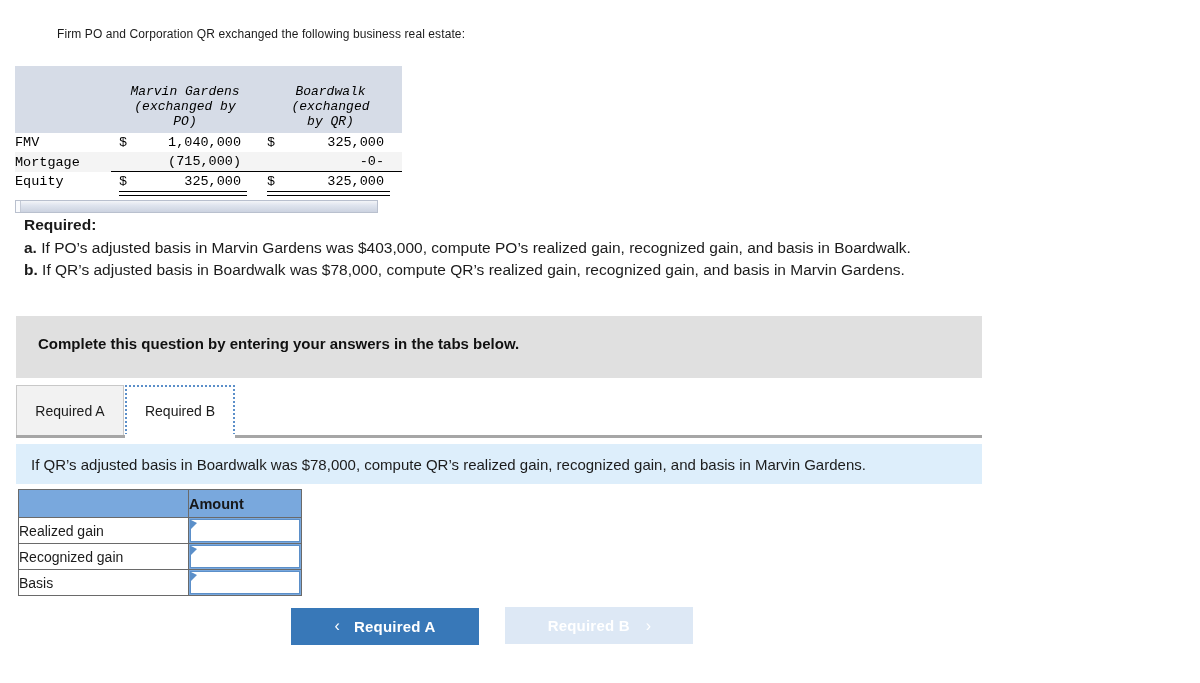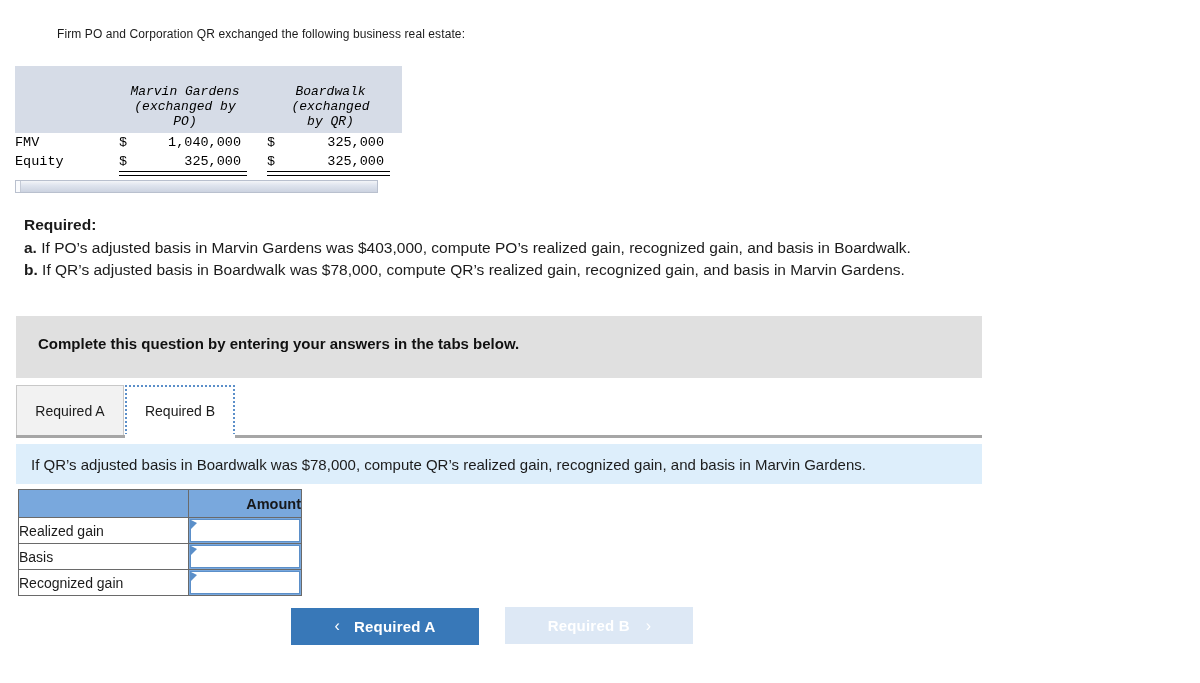--- a/index.html
+++ b/index.html
@@ -228,21 +228,21 @@
     height: 28px;
     background: #79a8dd;
   }
   th.ans-amount {
     width: 113px;
     height: 16px;
     background: #79a8dd;
     font-size: 14.5px;
     font-weight: bold;
     color: #17181a;
-    text-align: right;
+    text-align: left;
   }
   td.ans-label {
     width: 170px;
     height: 26px;
     background: #ffffff;
     font-size: 14px;
     color: #1b1b1b;
     padding-left: 5px;
     vertical-align: middle;
   }
@@ -343,20 +343,35 @@
             <span class="num">1,040,000</span>
           </div>
         </td>
         <td>
           <div class="cell">
             <span class="sym">$</span>
             <span class="num">325,000</span>
           </div>
         </td>
       </tr>
+      <tr class="rw-mort">
+        <td class="label">Mortgage</td>
+        <td>
+          <div class="cell ul">
+            <span class="sym"></span>
+            <span class="num">(715,000)</span>
+          </div>
+        </td>
+        <td>
+          <div class="cell ul">
+            <span class="sym"></span>
+            <span class="num">-0-</span>
+          </div>
+        </td>
+      </tr>
       <tr class="rw-eq">
         <td class="label">Equity</td>
         <td>
           <div class="cell dbl">
             <span class="sym">$</span>
             <span class="num">325,000</span>
           </div>
         </td>
         <td>
           <div class="cell dbl">
@@ -411,28 +426,28 @@
     </thead>
     <tbody>
       <tr>
         <td class="ans-label">Realized gain</td>
         <td class="ans-input">
           <input class="inputbox" type="text" value="" style="">
           <span class="tri"></span>
         </td>
       </tr>
       <tr>
-        <td class="ans-label">Basis</td>
+        <td class="ans-label">Recognized gain</td>
         <td class="ans-input">
           <input class="inputbox" type="text" value="" style="">
           <span class="tri"></span>
         </td>
       </tr>
       <tr>
-        <td class="ans-label">Recognized gain</td>
+        <td class="ans-label">Basis</td>
         <td class="ans-input">
           <input class="inputbox" type="text" value="" style="">
           <span class="tri"></span>
         </td>
       </tr>
     </tbody>
   </table>
 </div>
 
 <div class="navbtns">

